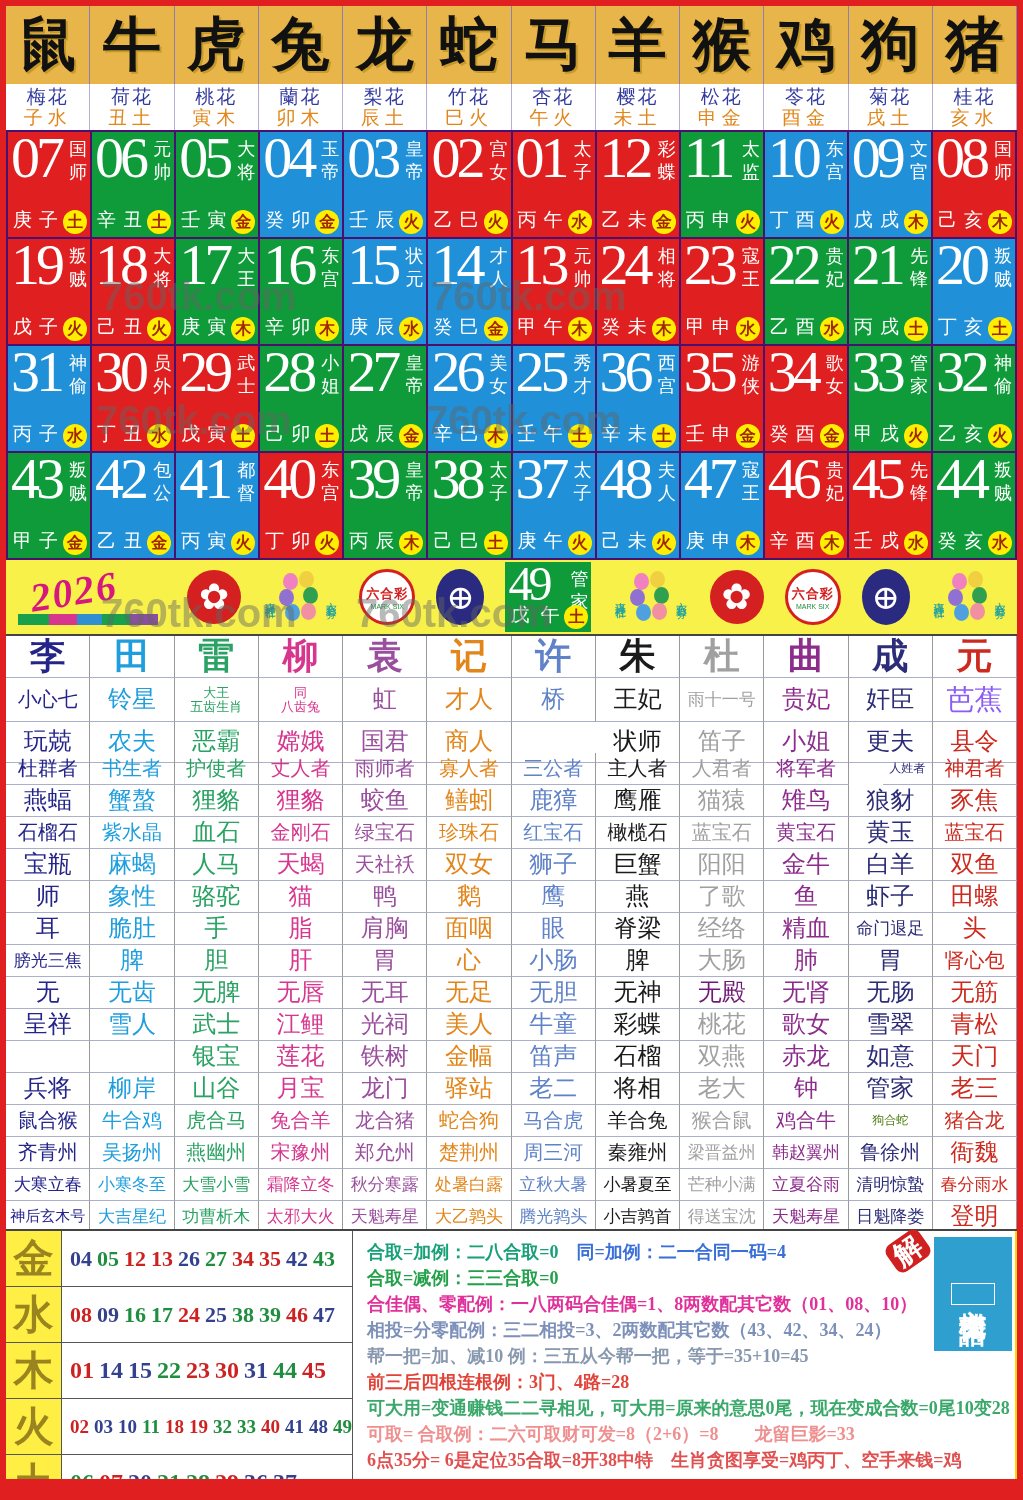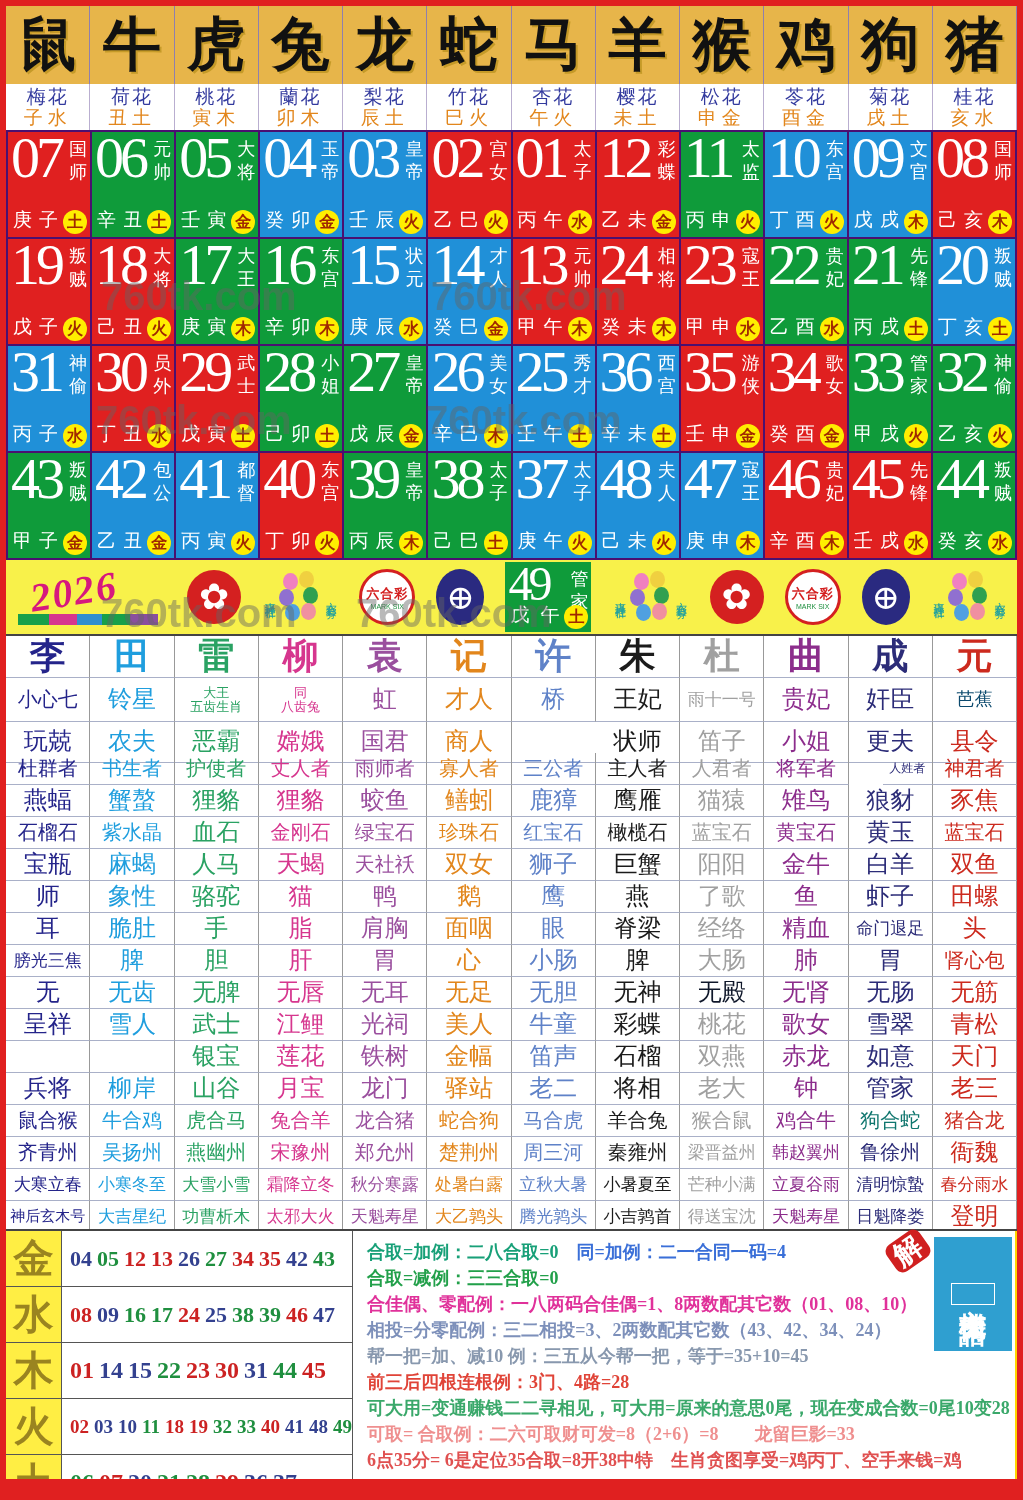--- a/index.html
+++ b/index.html
@@ -669,21 +669,21 @@
 五齿生肖</div>
         <div class="t-cell" style="color: rgb(214, 54, 142); font-size: 13px;">同
 八齿兔</div>
         <div class="t-cell" style="color: rgb(154, 79, 158); font-size: 24px;">虹</div>
         <div class="t-cell" style="color: rgb(226, 134, 28); font-size: 24px;">才人</div>
         <div class="t-cell" style="color: rgb(95, 130, 200); font-size: 24px;">桥</div>
         <div class="t-cell" style="color: rgb(27, 27, 27); font-size: 24px;">王妃</div>
         <div class="t-cell" style="color: rgb(160, 160, 160); font-size: 17px;">雨十一号</div>
         <div class="t-cell" style="color: rgb(140, 45, 140); font-size: 24px;">贵妃</div>
         <div class="t-cell" style="color: rgb(44, 44, 120); font-size: 24px;">奸臣</div>
-        <div class="t-cell" style="color: #0c4a6e; font-size: 18px;">芭蕉</div>
+        <div class="t-cell" style="color: #8b5cf6; font-size: 28px;">芭蕉</div>
       </div>
       <div class="t-row" style="height: 31px;">
         <div class="t-cell" style="color: rgb(36, 36, 138); font-size: 24px;">玩兢</div>
         <div class="t-cell" style="color: rgb(31, 158, 222); font-size: 24px;">农夫</div>
         <div class="t-cell" style="color: rgb(42, 162, 99); font-size: 24px;">恶霸</div>
         <div class="t-cell" style="color: rgb(214, 54, 142); font-size: 24px;">嫦娥</div>
         <div class="t-cell" style="color: rgb(154, 79, 158); font-size: 24px;">国君</div>
         <div class="t-cell" style="color: rgb(226, 134, 28); font-size: 24px;">商人</div>
         <div class="t-cell" style="color: rgb(95, 130, 200); font-size: 24px; margin-top: 40px;">将军</div>
         <div class="t-cell" style="color: rgb(27, 27, 27); font-size: 24px;">状师</div>
@@ -792,21 +792,21 @@
       </div>
       <div class="t-row" style="height: 32px;">
         <div class="t-cell" style="color: rgb(36, 36, 138); font-size: 24px;">无</div>
         <div class="t-cell" style="color: rgb(31, 158, 222); font-size: 24px;">无齿</div>
         <div class="t-cell" style="color: rgb(42, 162, 99); font-size: 24px;">无脾</div>
         <div class="t-cell" style="color: rgb(214, 54, 142); font-size: 24px;">无唇</div>
         <div class="t-cell" style="color: rgb(154, 79, 158); font-size: 24px;">无耳</div>
         <div class="t-cell" style="color: rgb(226, 134, 28); font-size: 24px;">无足</div>
         <div class="t-cell" style="color: rgb(95, 130, 200); font-size: 24px;">无胆</div>
         <div class="t-cell" style="color: rgb(27, 27, 27); font-size: 24px;">无神</div>
-        <div class="t-cell" style="color: #0f172a; font-size: 24px; text-align: center;">无殿</div>
+        <div class="t-cell" style="color: #701a75; font-size: 24px; text-align: center;">无殿</div>
         <div class="t-cell" style="color: rgb(140, 45, 140); font-size: 24px;">无肾</div>
         <div class="t-cell" style="color: rgb(44, 44, 120); font-size: 24px;">无肠</div>
         <div class="t-cell" style="color: rgb(204, 42, 30); font-size: 24px;">无筋</div>
       </div>
       <div class="t-row" style="height: 32px;">
         <div class="t-cell" style="color: rgb(36, 36, 138); font-size: 24px;">呈祥</div>
         <div class="t-cell" style="color: rgb(31, 158, 222); font-size: 24px;">雪人</div>
         <div class="t-cell" style="color: rgb(42, 162, 99); font-size: 24px;">武士</div>
         <div class="t-cell" style="color: rgb(214, 54, 142); font-size: 24px;">江鲤</div>
         <div class="t-cell" style="color: rgb(154, 79, 158); font-size: 24px;">光祠</div>
@@ -850,21 +850,21 @@
         <div class="t-cell" style="color: rgb(36, 36, 138); font-size: 20px;">鼠合猴</div>
         <div class="t-cell" style="color: rgb(31, 158, 222); font-size: 20px;">牛合鸡</div>
         <div class="t-cell" style="color: rgb(42, 162, 99); font-size: 20px;">虎合马</div>
         <div class="t-cell" style="color: rgb(214, 54, 142); font-size: 20px;">兔合羊</div>
         <div class="t-cell" style="color: rgb(154, 79, 158); font-size: 20px;">龙合猪</div>
         <div class="t-cell" style="color: rgb(226, 134, 28); font-size: 20px;">蛇合狗</div>
         <div class="t-cell" style="color: rgb(95, 130, 200); font-size: 20px;">马合虎</div>
         <div class="t-cell" style="color: rgb(27, 27, 27); font-size: 20px;">羊合兔</div>
         <div class="t-cell" style="color: rgb(160, 160, 160); font-size: 20px;">猴合鼠</div>
         <div class="t-cell" style="color: rgb(140, 45, 140); font-size: 20px;">鸡合牛</div>
-        <div class="t-cell" style="color: #0f766e; font-size: 20px;">狗合蛇</div>
+        <div class="t-cell" style="color: #4d7c0f; font-size: 12px;">狗合蛇</div>
         <div class="t-cell" style="color: rgb(204, 42, 30); font-size: 20px;">猪合龙</div>
       </div>
       <div class="t-row" style="height: 32px;">
         <div class="t-cell" style="color: rgb(36, 36, 138); font-size: 20px;">齐青州</div>
         <div class="t-cell" style="color: rgb(31, 158, 222); font-size: 20px;">吴扬州</div>
         <div class="t-cell" style="color: rgb(42, 162, 99); font-size: 20px;">燕幽州</div>
         <div class="t-cell" style="color: rgb(214, 54, 142); font-size: 20px;">宋豫州</div>
         <div class="t-cell" style="color: rgb(154, 79, 158); font-size: 20px;">郑允州</div>
         <div class="t-cell" style="color: rgb(226, 134, 28); font-size: 20px;">楚荆州</div>
         <div class="t-cell" style="color: rgb(95, 130, 200); font-size: 20px;">周三河</div>

